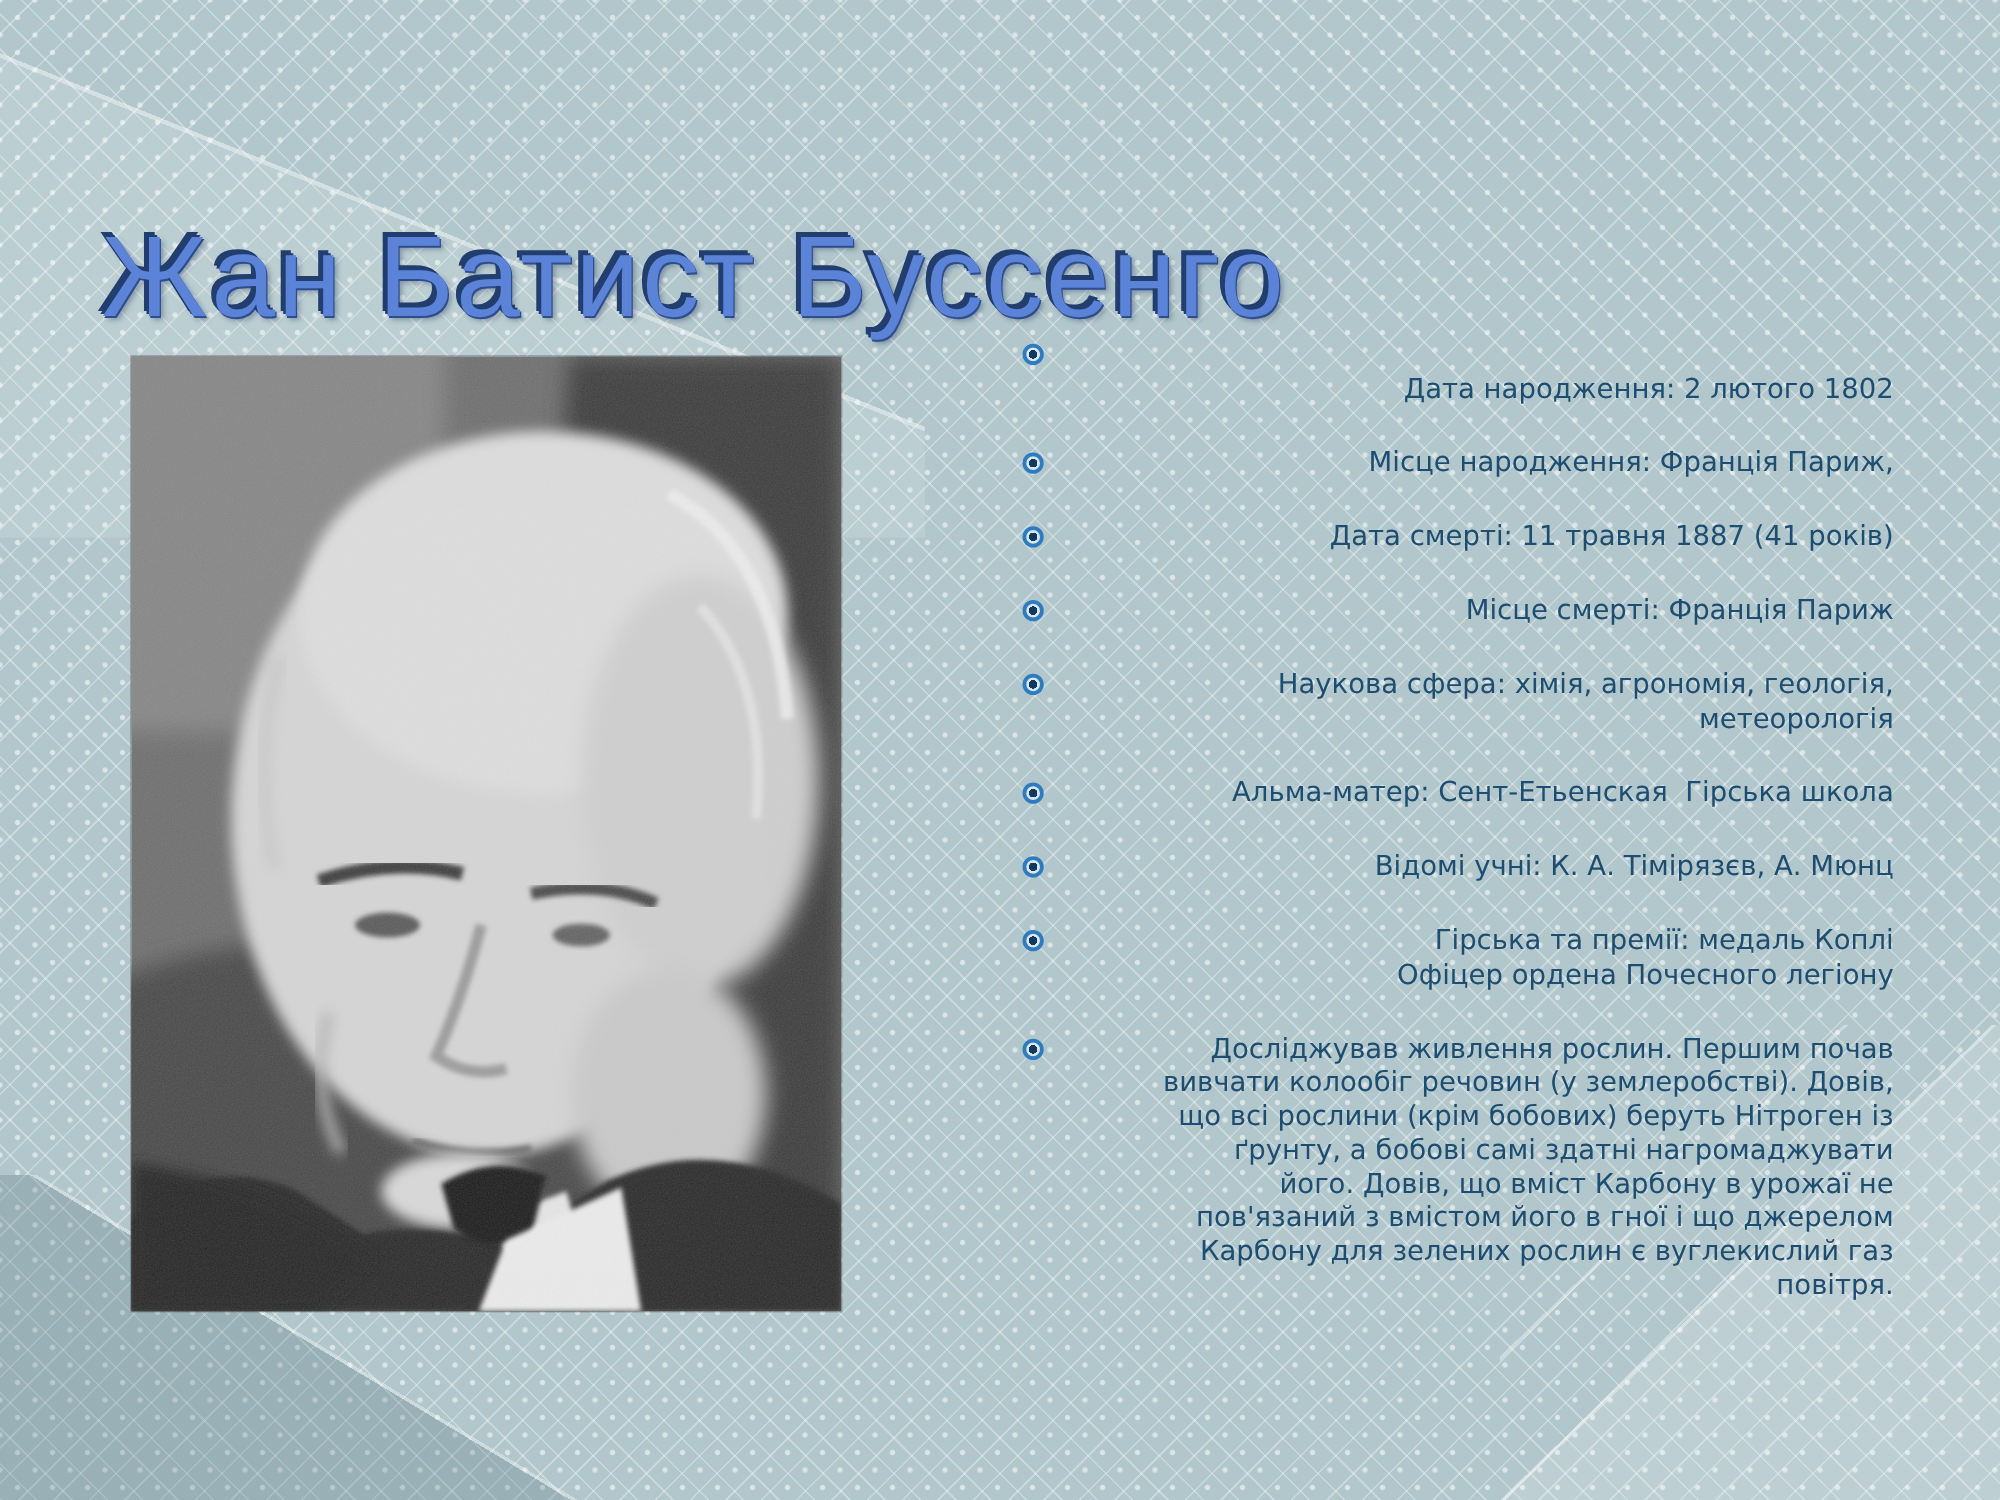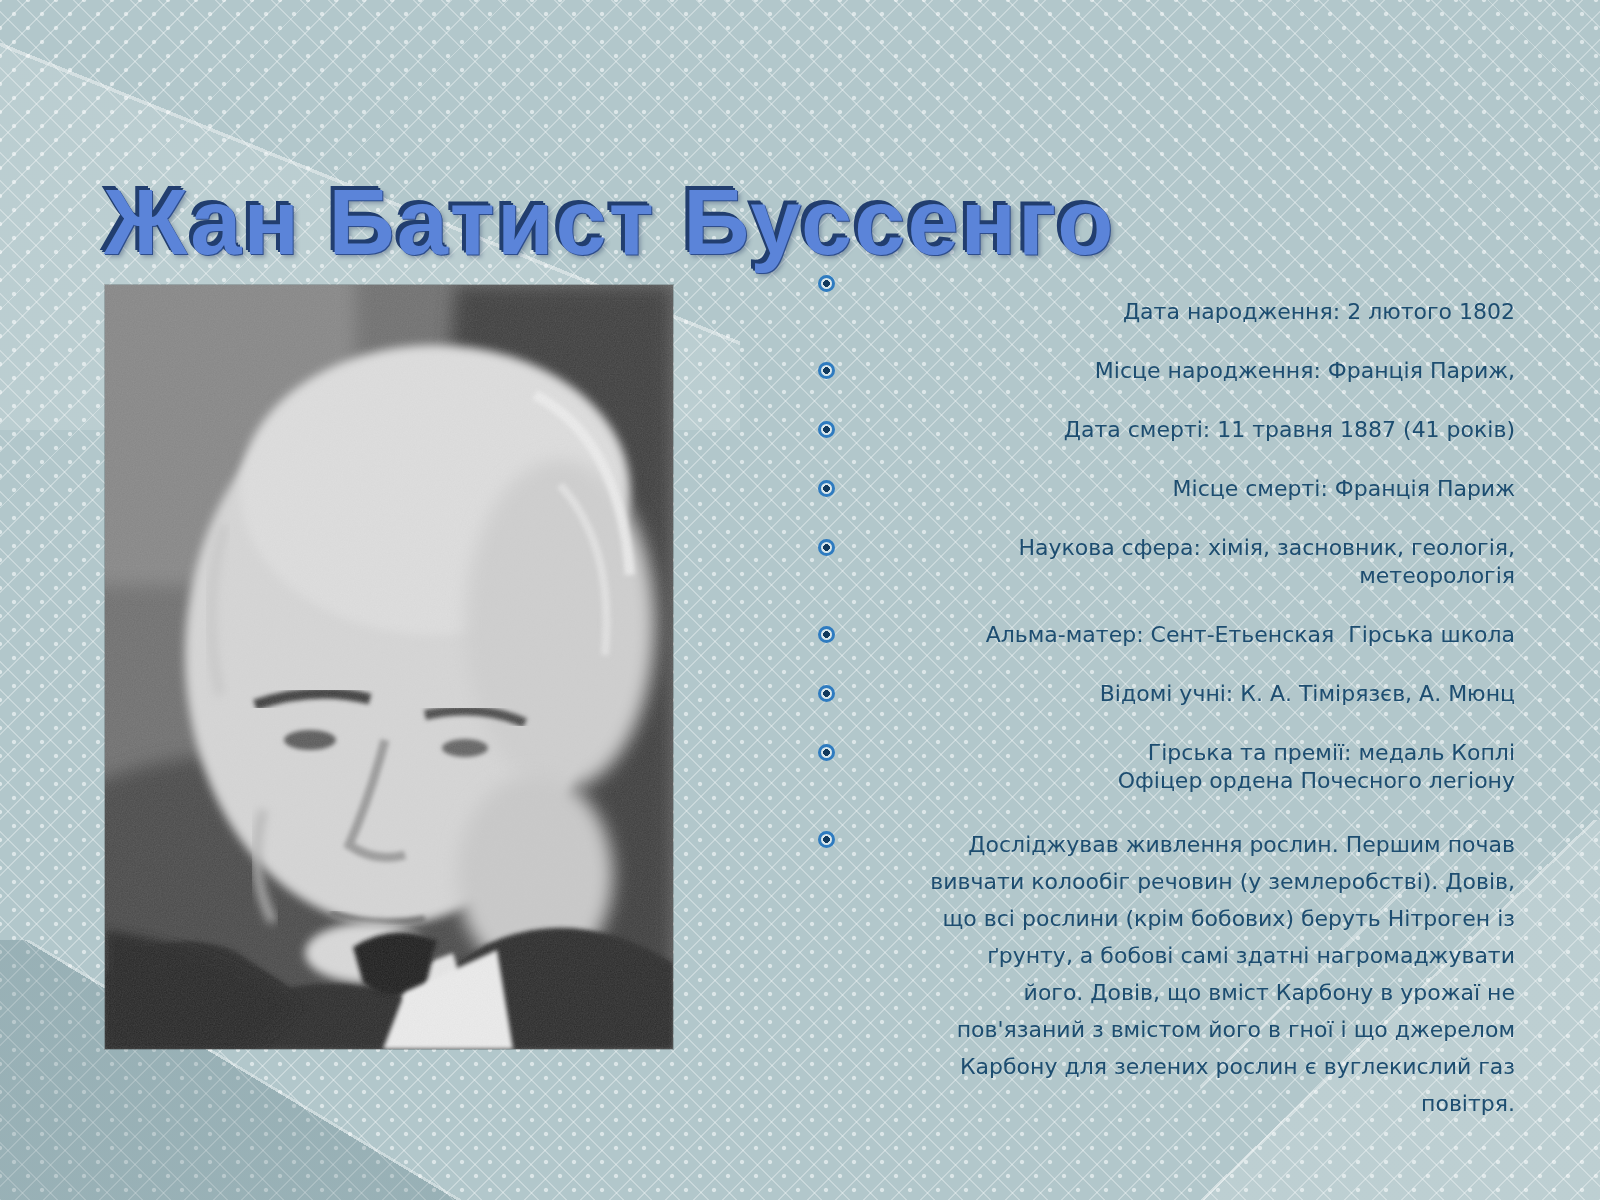--- a/index.html
+++ b/index.html
@@ -22,23 +22,23 @@
   .deco-tl { left:0; top:-40px; width:740px; height:470px;
     background:linear-gradient(202deg, rgba(255,255,255,0) 0 49.6%, rgba(255,255,255,0.45) 49.6% 50.1%, rgba(255,255,255,0.12) 50.1% 100%); }
   .deco-bl { left:0; top:940px; width:470px; height:260px;
     background:linear-gradient(211deg, rgba(70,105,115,0) 0 48.8%, rgba(255,255,255,0.35) 48.8% 49.4%, rgba(62,98,108,0.22) 49.4% 100%); }
   .deco-br { left:1200px; top:820px; width:400px; height:380px;
     background:
       linear-gradient(136deg, rgba(255,255,255,0) 0 34.6%, rgba(255,255,255,0.35) 34.6% 35.1%, rgba(255,255,255,0) 35.1% 100%),
       linear-gradient(136deg, rgba(255,255,255,0) 0 49.6%, rgba(255,255,255,0.45) 49.6% 50.1%, rgba(255,255,255,0.14) 50.1% 100%); }
 
   .title {
-    position:absolute; left:104px; top:112px;
+    position:absolute; left:81px; top:112px;
     font-family:"Liberation Sans", sans-serif;
-    font-size:92px; line-height:1.05; letter-spacing:2px; font-weight:bold;
+    font-size:92px; line-height:1.05; letter-spacing:2px; font-weight:normal;
     color:#5b84d9;
     text-shadow:
       -4px -4px 0 #223e6f,
       -2px -2px 0 #223e6f,
       1px 1px 0 #2e4d8c,
       3px 3px 4px rgba(30,50,90,0.35);
     white-space:nowrap;
   }
 
   .portrait {
@@ -56,21 +56,21 @@
     width:17px; height:17px; margin-left:3px; margin-top:5px;
     border-radius:50%; box-sizing:border-box;
     border:3px solid #2e7bc0;
     background:radial-gradient(circle, #11395d 0 3.4px, #d9e7ec 3.5px 100%);
   }
 
   .bullet-text {
     font-size:22px; line-height:28px; color:#1d4d70;
     white-space:pre-wrap;
   }
-  .bullet-item.para .bullet-text { line-height:37px;margin-left:47px; }
+  .bullet-item.para .bullet-text { line-height:27px;margin-left:47px; }
 </style>
 </head>
 <body>
 
 <div class="stage">
 
   <div class="deco deco-tl"></div>
   <div class="deco deco-bl"></div>
   <div class="deco deco-br"></div>
 
@@ -143,21 +143,21 @@
       <div class="bullet-text">Дата смерті: 11 травня 1887 (41 років)</div>
     </div>
 
     <div class="bullet-item">
       <div class="bullet-marker"></div>
       <div class="bullet-text">Місце смерті: Франція Париж</div>
     </div>
 
     <div class="bullet-item">
       <div class="bullet-marker"></div>
-      <div class="bullet-text">Наукова сфера: хімія, засновник, геологія, метеорологія</div>
+      <div class="bullet-text">Наукова сфера: хімія, агрономія, геологія, метеорологія</div>
     </div>
 
     <div class="bullet-item">
       <div class="bullet-marker"></div>
       <div class="bullet-text">Альма-матер: Сент-Етьенская  Гірська школа</div>
     </div>
 
     <div class="bullet-item">
       <div class="bullet-marker"></div>
       <div class="bullet-text">Відомі учні: К. А. Тімірязєв, А. Мюнц</div>

